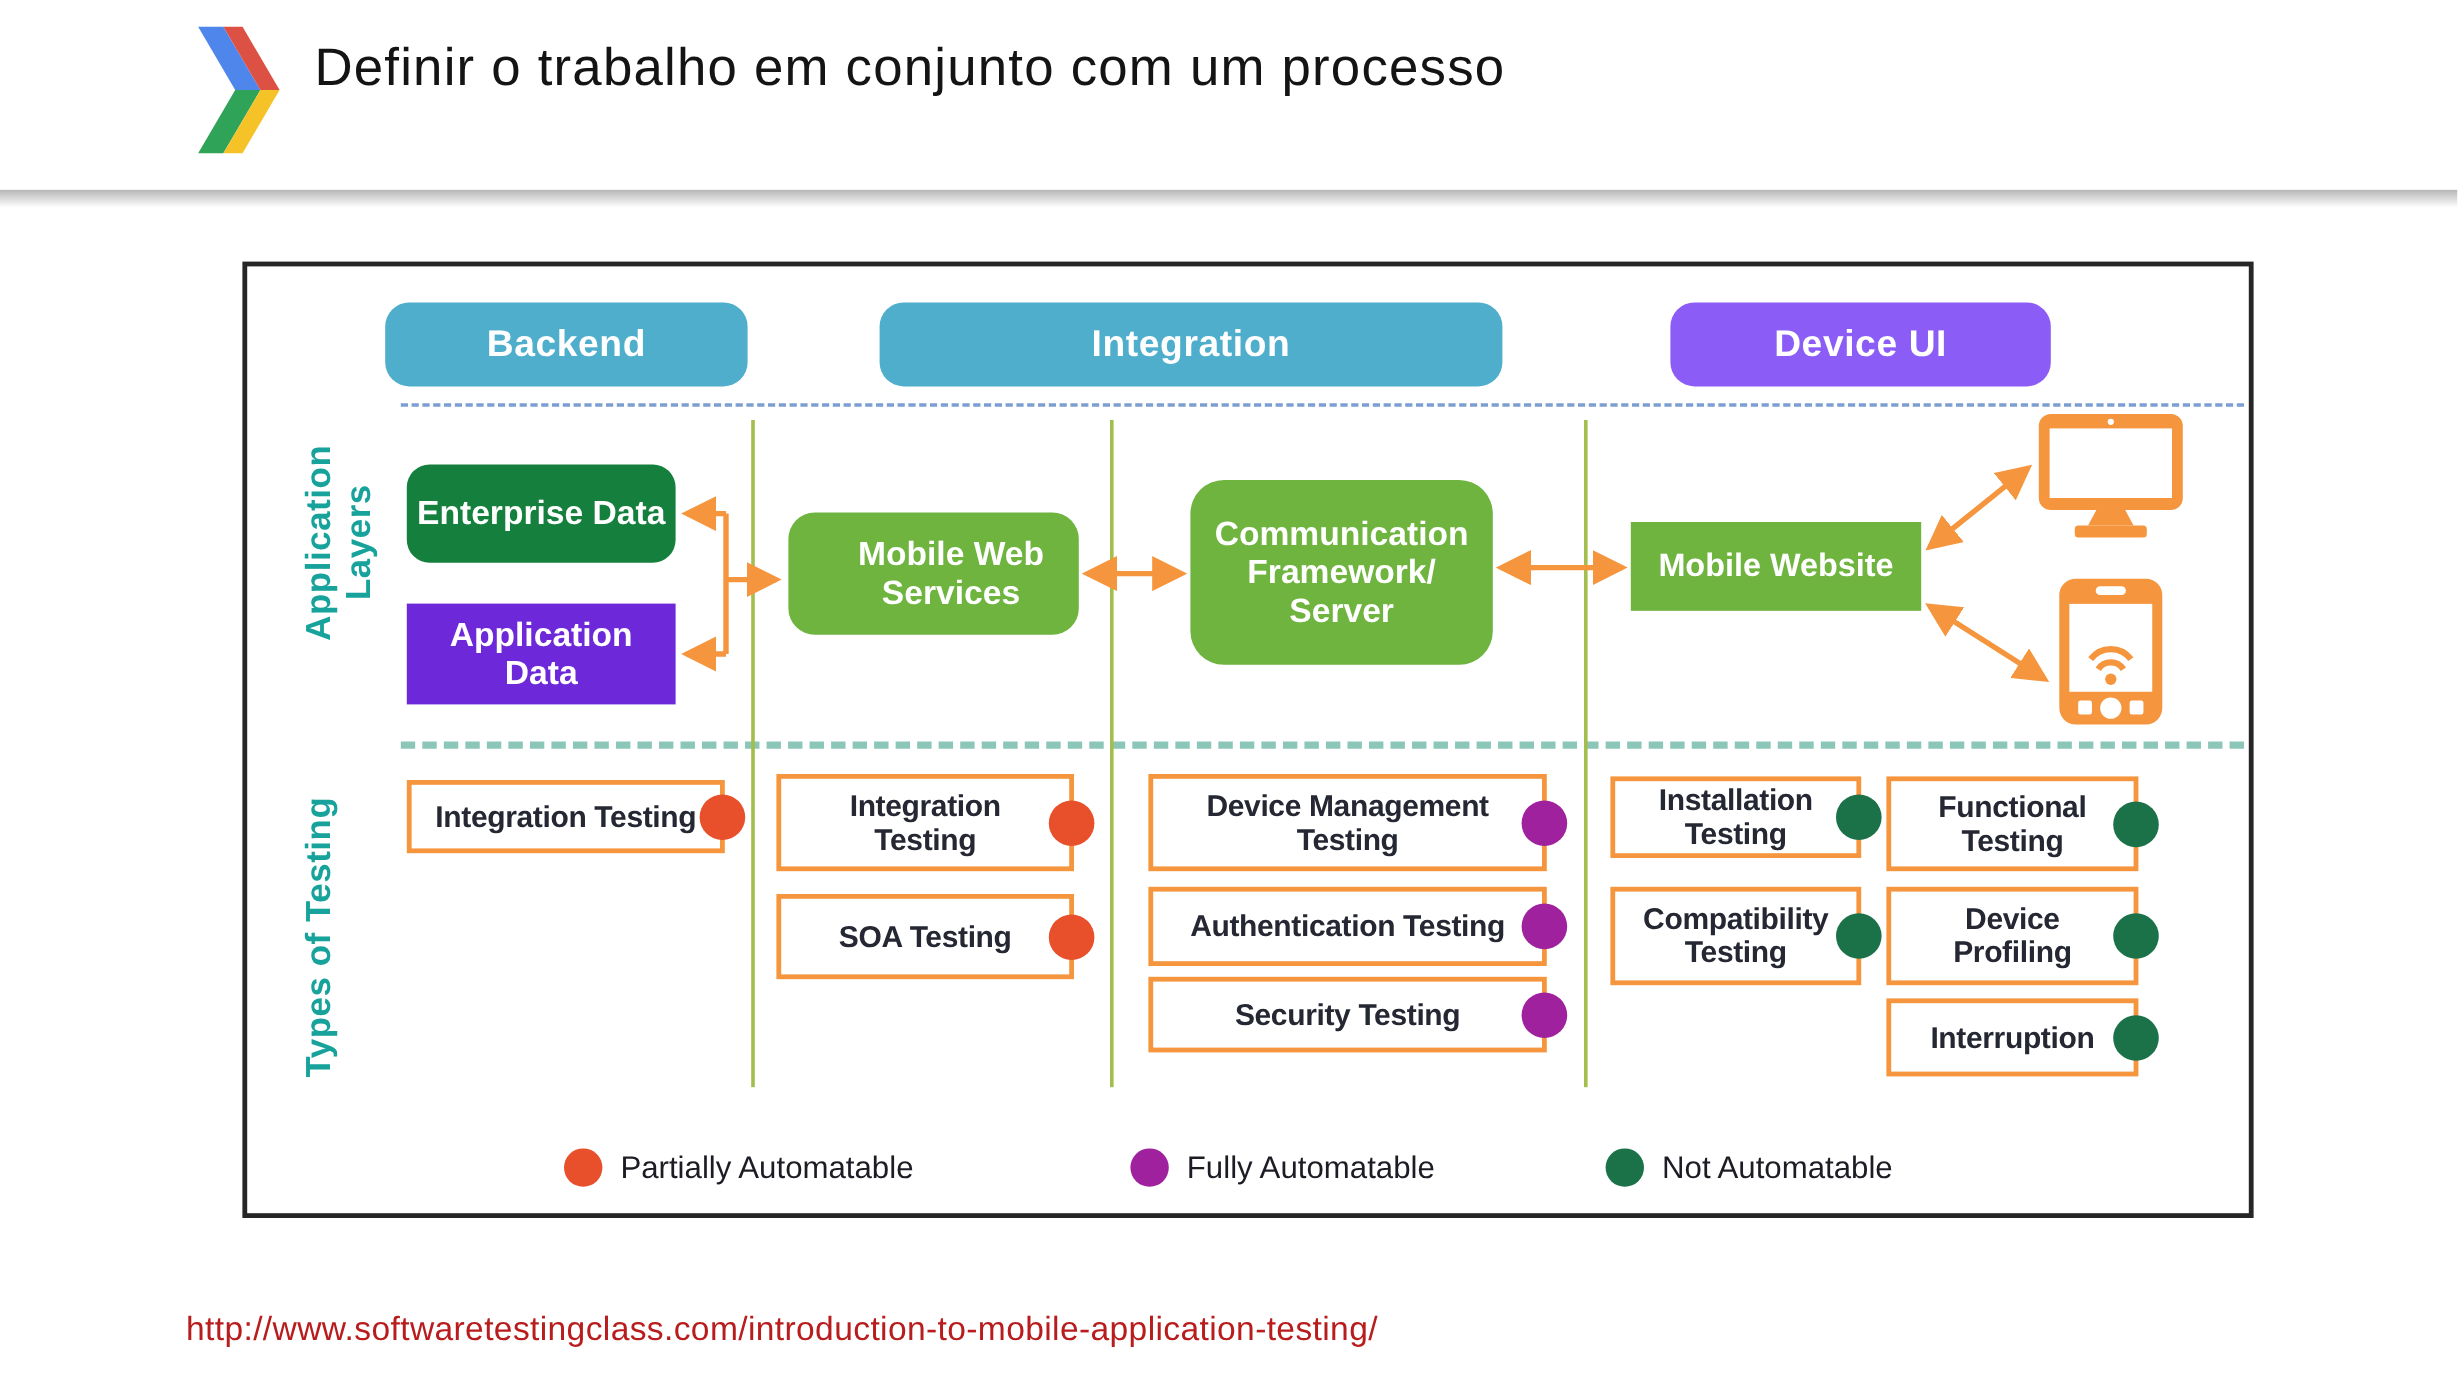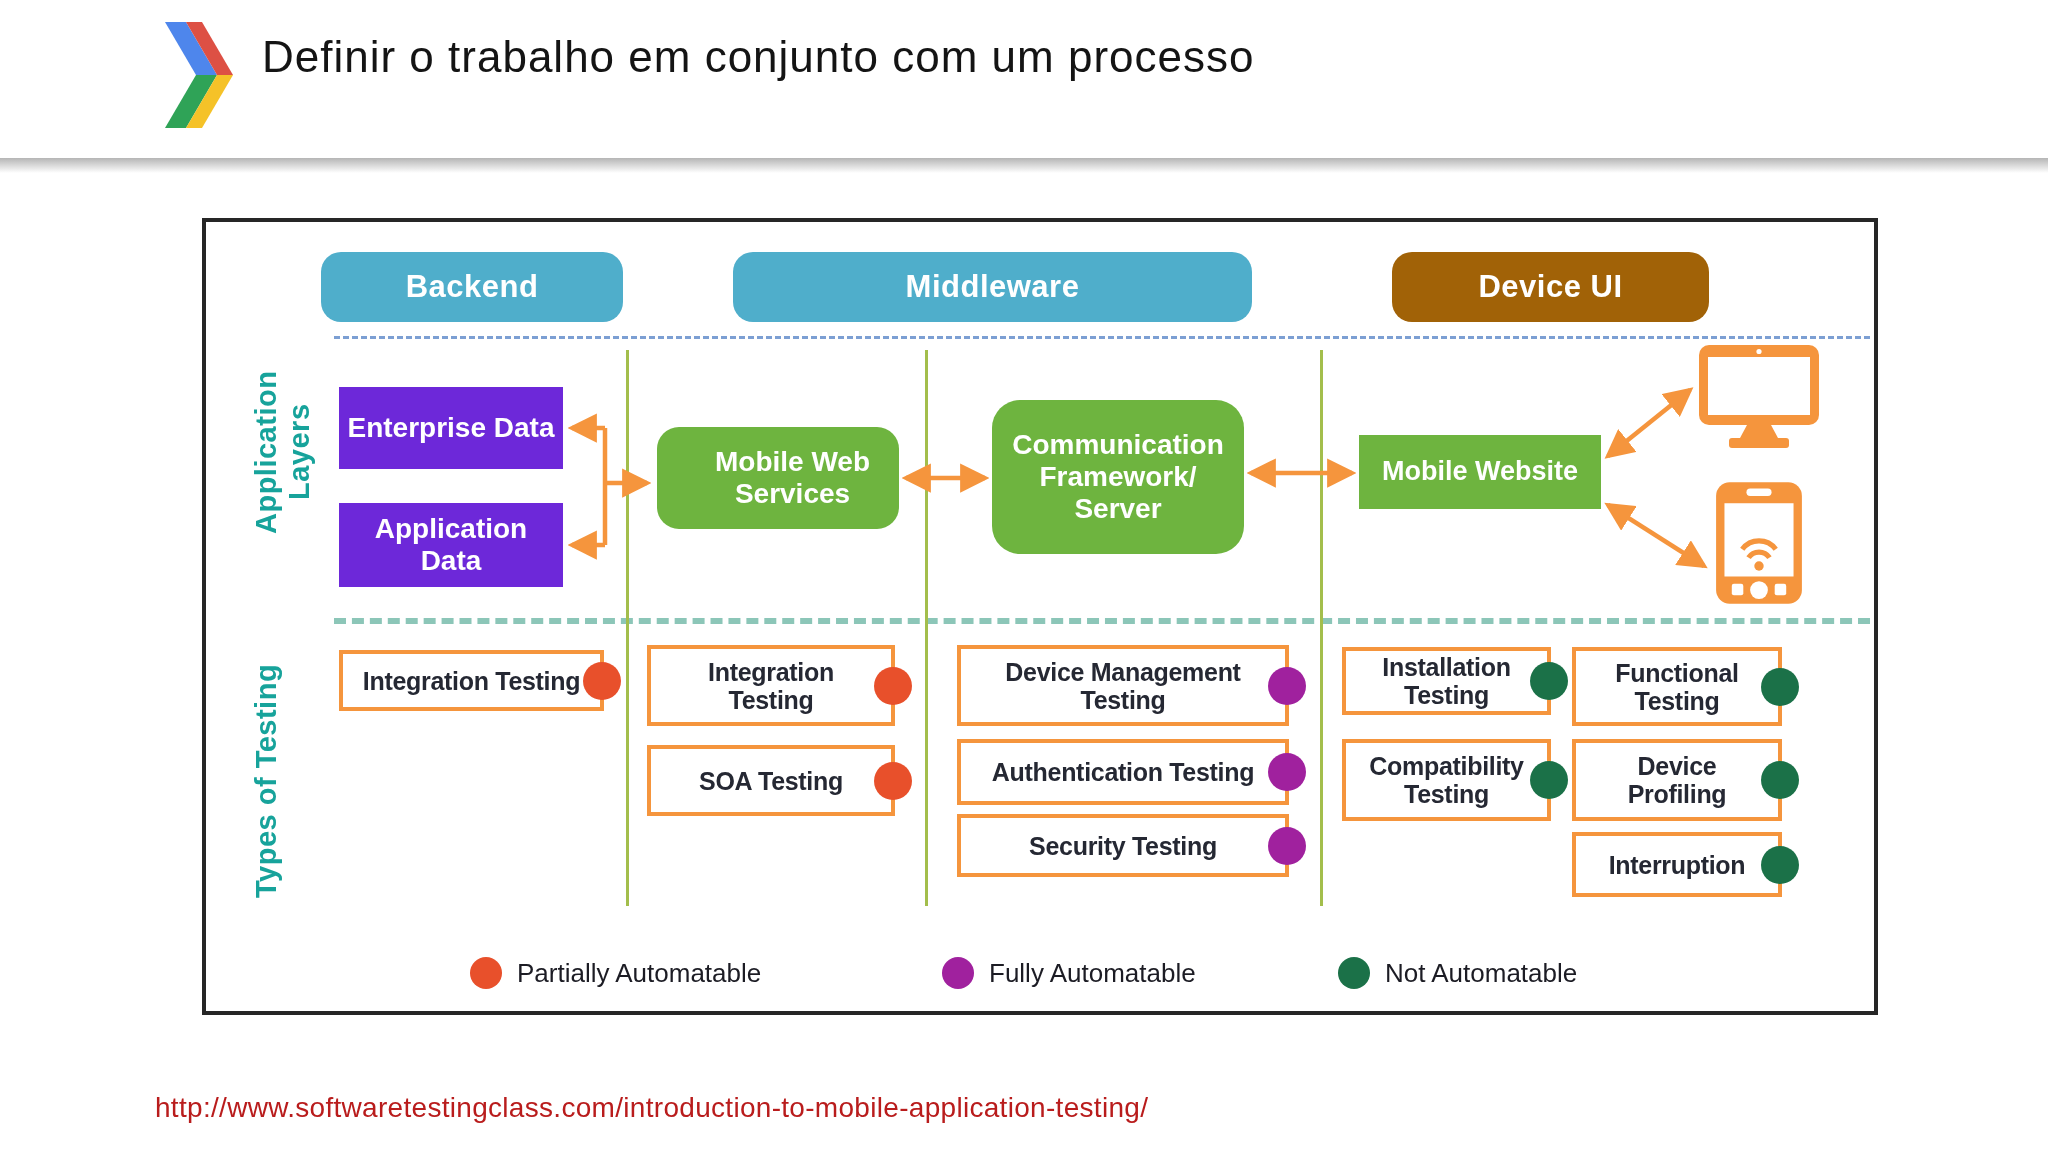--- a/index.html
+++ b/index.html
@@ -118,33 +118,33 @@
       <polygon points="41,53 62,53 31,106 10,106" fill="#2FA357"></polygon>
       <polygon points="62,53 78,53 47,106 31,106" fill="#F5C228"></polygon>
     </svg>
     <h1 class="title">Definir o trabalho em conjunto com um processo</h1>
   </div>
   <div class="hdr-shadow"></div>
 
   <div class="diagram">
 
     <div class="pill backend" style="background-color: rgb(79, 174, 203);">Backend</div>
-    <div class="pill middleware" style="background-color: rgb(79, 174, 203);">Middleware</div>
-    <div class="pill deviceui" style="background-color: #a16207;">Device UI</div>
+    <div class="pill middleware" style="background-color: rgb(79, 174, 203);">Integration</div>
+    <div class="pill deviceui" style="background-color: #8b5cf6;">Device UI</div>
 
     <div class="dash-blue"></div>
     <div class="dash-teal"></div>
     <div class="vdivider vd1"></div>
     <div class="vdivider vd2"></div>
     <div class="vdivider vd3"></div>
 
     <div class="vlabel layers" style="color: rgb(23, 163, 155);">Application Layers</div>
     <div class="vlabel testing" style="color: rgb(23, 163, 155);">Types of Testing</div>
 
-    <div class="gbox enterprise" style="background-color: #6d28d9;">Enterprise Data</div>
+    <div class="gbox enterprise" style="background-color: #15803d; border-radius: 19px;">Enterprise Data</div>
     <div class="gbox appdata" style="background-color: #6d28d9;">Application Data</div>
     <div class="gbox mws" style="background-color: rgb(110, 180, 63);">Mobile Web Services</div>
     <div class="gbox comm" style="background-color: rgb(110, 180, 63);">Communication Framework/ Server</div>
     <div class="gbox website" style="background-color: rgb(110, 180, 63);">Mobile Website</div>
 
     <svg class="arrows" viewBox="0 0 1668 789">
       <defs>
         <marker id="ah" viewBox="0 0 10 10" refX="8.5" refY="5" markerWidth="6.5" markerHeight="6.5" orient="auto-start-reverse">
           <path d="M0,0 L10,5 L0,10 z" fill="#F5953D"></path>
         </marker>

